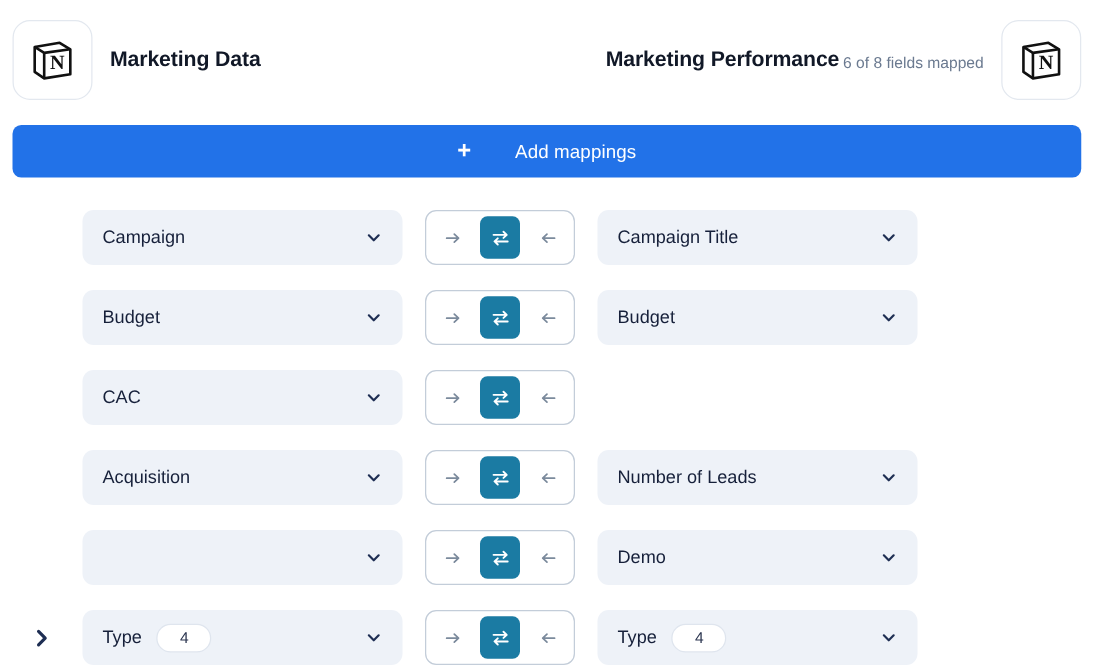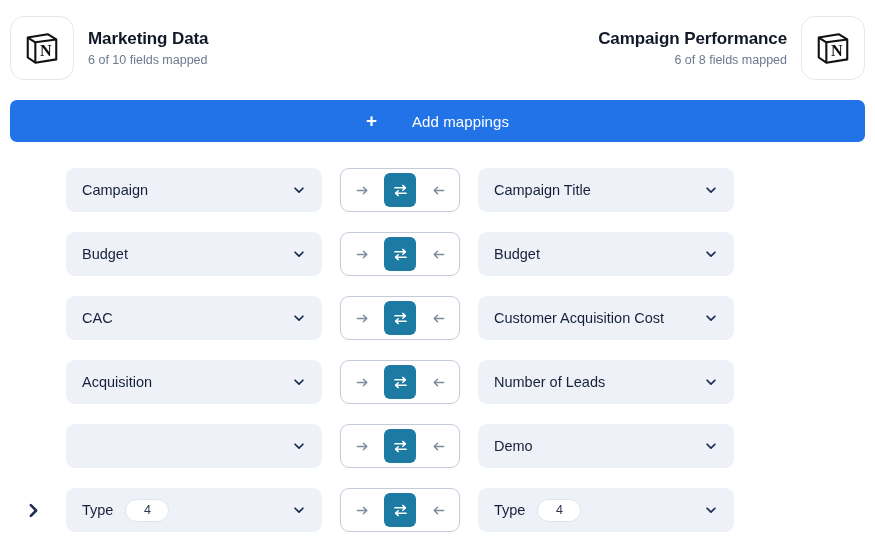--- a/index.html
+++ b/index.html
@@ -34,21 +34,21 @@
     border-radius: 14px;
     border: 1px solid #e3e8ef;
     background: #ffffff;
     display: flex;
     align-items: center;
     justify-content: center;
     flex: 0 0 auto;
   }
   .app-icon svg { display: block; }
 
-  .titles { display: flex; flex-direction: column; gap: 3px; }
+  .titles { display: flex; flex-direction: row; gap: 3px; }
   .titles.right { align-items: flex-end; }
 
   .ds-title {
     font-size: 17px;
     font-weight: bold;
     color: #111827;
     letter-spacing: -0.1px;
     line-height: 20px;
     white-space: nowrap;
   }
@@ -197,27 +197,26 @@
     <div class="app-icon">
       <svg width="38" height="38" viewBox="0 0 40 40">
         <polygon points="5,9 26,5.5 35,11 35,32 13,35.5 5,30" fill="#ffffff" stroke="#111111" stroke-width="2.2" stroke-linejoin="round"></polygon>
         <polyline points="5,9 13,14 35,11" fill="none" stroke="#111111" stroke-width="2.2" stroke-linejoin="round"></polyline>
         <line x1="13" y1="14" x2="13" y2="35.5" stroke="#111111" stroke-width="2.2"></line>
         <text x="24" y="28" font-family="'Liberation Serif', serif" font-size="17" font-weight="bold" fill="#111111" text-anchor="middle">N</text>
       </svg>
     </div>
     <div class="titles">
       <div class="ds-title">Marketing Data</div>
-      <div class="ds-sub">6 of 10 fields mapped</div>
     </div>
   </div>
 
   <div class="side right">
     <div class="titles right">
-      <div class="ds-title">Campaign Performance</div>
+      <div class="ds-title">Marketing Performance</div>
       <div class="ds-sub">6 of 8 fields mapped</div>
     </div>
     <div class="app-icon">
       <svg width="38" height="38" viewBox="0 0 40 40">
         <polygon points="5,9 26,5.5 35,11 35,32 13,35.5 5,30" fill="#ffffff" stroke="#111111" stroke-width="2.2" stroke-linejoin="round"></polygon>
         <polyline points="5,9 13,14 35,11" fill="none" stroke="#111111" stroke-width="2.2" stroke-linejoin="round"></polyline>
         <line x1="13" y1="14" x2="13" y2="35.5" stroke="#111111" stroke-width="2.2"></line>
         <text x="24" y="28" font-family="'Liberation Serif', serif" font-size="17" font-weight="bold" fill="#111111" text-anchor="middle">N</text>
       </svg>
     </div>
@@ -350,28 +349,20 @@
             <path d="M15 11.8 H4 M6.6 9.2 L3.8 11.8 L6.6 14.4" stroke="currentColor" stroke-width="1.6" stroke-linecap="round" stroke-linejoin="round"></path>
           </svg>
         </div>
         <div class="dir-btn">
           <svg width="15" height="15" viewBox="0 0 16 16" fill="none">
             <path d="M13.5 8 H3.5 M7 4.6 L3.4 8 L7 11.4" stroke="currentColor" stroke-width="1.5" stroke-linecap="round" stroke-linejoin="round"></path>
           </svg>
         </div>
       </div>
       <div class="dir-gap"></div>
-      <div class="field">
-        <span class="fname">Customer Acquisition Cost</span>
-        <span class="caret">
-          <svg width="14" height="14" viewBox="0 0 16 16" fill="none">
-            <path d="M3.5 6 L8 10.5 L12.5 6" stroke="currentColor" stroke-width="2" stroke-linecap="round" stroke-linejoin="round"></path>
-          </svg>
-        </span>
-      </div>
     </div>
     <div class="row">
       <div class="expand-slot">
         <div class="expand-chevron hidden">
           <svg width="17" height="17" viewBox="0 0 16 16" fill="none">
             <path d="M5.5 3 L10.5 8 L5.5 13" stroke="currentColor" stroke-width="2.4" stroke-linecap="round" stroke-linejoin="round"></path>
           </svg>
         </div>
       </div>
       <div class="field">

